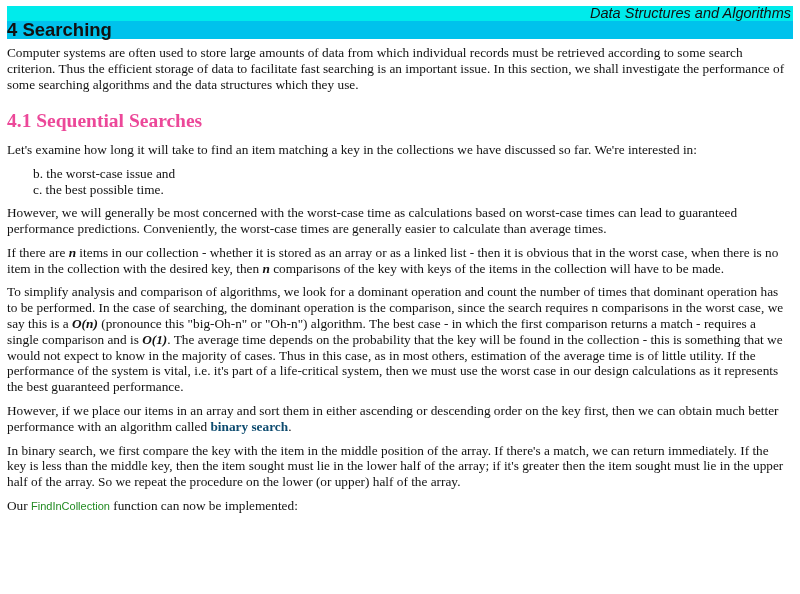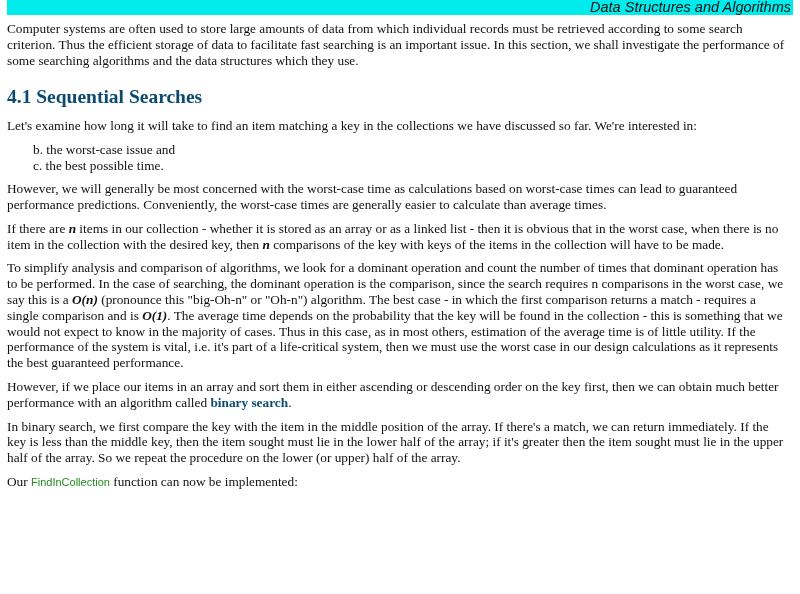--- a/index.html
+++ b/index.html
@@ -3,60 +3,63 @@
 <meta charset="utf-8">
 <style>
   html, body { margin: 0; padding: 0; background: #ffffff; }
   body {
     width: 800px; height: 594px; overflow: hidden;
     font-family: "Liberation Serif", "DejaVu Serif", serif;
     font-size: 13.3px; line-height: 15.8px; color: #111;
   }
   .page { padding: 0 7px 0 7px; }
   .band-top {
-    height: 15px; width: 786px;
+    margin-top: 6px; height: 15px; width: 786px;
     background: #00ebeb; position: relative;
   }
   .band-top .subtitle {
     position: absolute; right: 2px; top: -1px;
     font-family: "Liberation Sans", "DejaVu Sans", sans-serif;
     font-style: italic; font-size: 14.5px; color: #111; line-height: 17px;
   }
   .band-main {
     height: 18px; width: 786px; background: #00c2ec;
   }
   .band-main h1 {
     margin: 0; padding-left: 0;
     font-family: "Liberation Sans", "DejaVu Sans", sans-serif;
     font-weight: bold; font-size: 18.5px; line-height: 18px; color: #111;
   }
   p { margin: 0 0 0 0; padding-top: 8px; padding-right: 6px; }
   p.first { padding-top: 6px; }
   h2 {
     margin: 0; padding-top: 17px; padding-bottom: 1px;
     font-family: "Liberation Serif", "DejaVu Serif", serif;
-    font-weight: bold; font-size: 19.5px; line-height: 24px; color: #0c4a6e;
+    font-weight: bold; font-size: 19.5px; line-height: 24px; color: #ec4899;
   }
   ol.lettered {
     margin: 0; padding: 8px 0 0 26px; list-style: none;
   }
   ol.lettered li { line-height: 15.5px; }
   .em { font-weight: bold; font-style: italic; }
   .hl-red { color: #0c4a6e; font-weight: bold; }
   .code-link {
     font-family: "Liberation Sans", "DejaVu Sans", sans-serif;
     font-size: 11px; color: #228b22; margin-top: 35px;
   }
 </style>
 </head>
 <body>
 
 <div class="page">
   <div class="band-top">
     <span class="subtitle">Data Structures and Algorithms</span>
+  </div>
+  <div class="band-main">
+    <h1>4 Searching</h1>
   </div>
 
   <p class="first">Computer systems are often used to store large amounts of data from which individual records must be retrieved according to some search criterion. Thus the efficient storage of data to facilitate fast searching is an important issue. In this section, we shall investigate the performance of some searching algorithms and the data structures which they use.</p>
 
   <h2>4.1 Sequential Searches</h2>
   <p>Let's examine how long it will take to find an item matching a key in the collections we have discussed so far. We're interested in:</p>
   <ol class="lettered">
     <li>b. the worst-case issue and</li>
     <li>c. the best possible time.</li>
   </ol>

